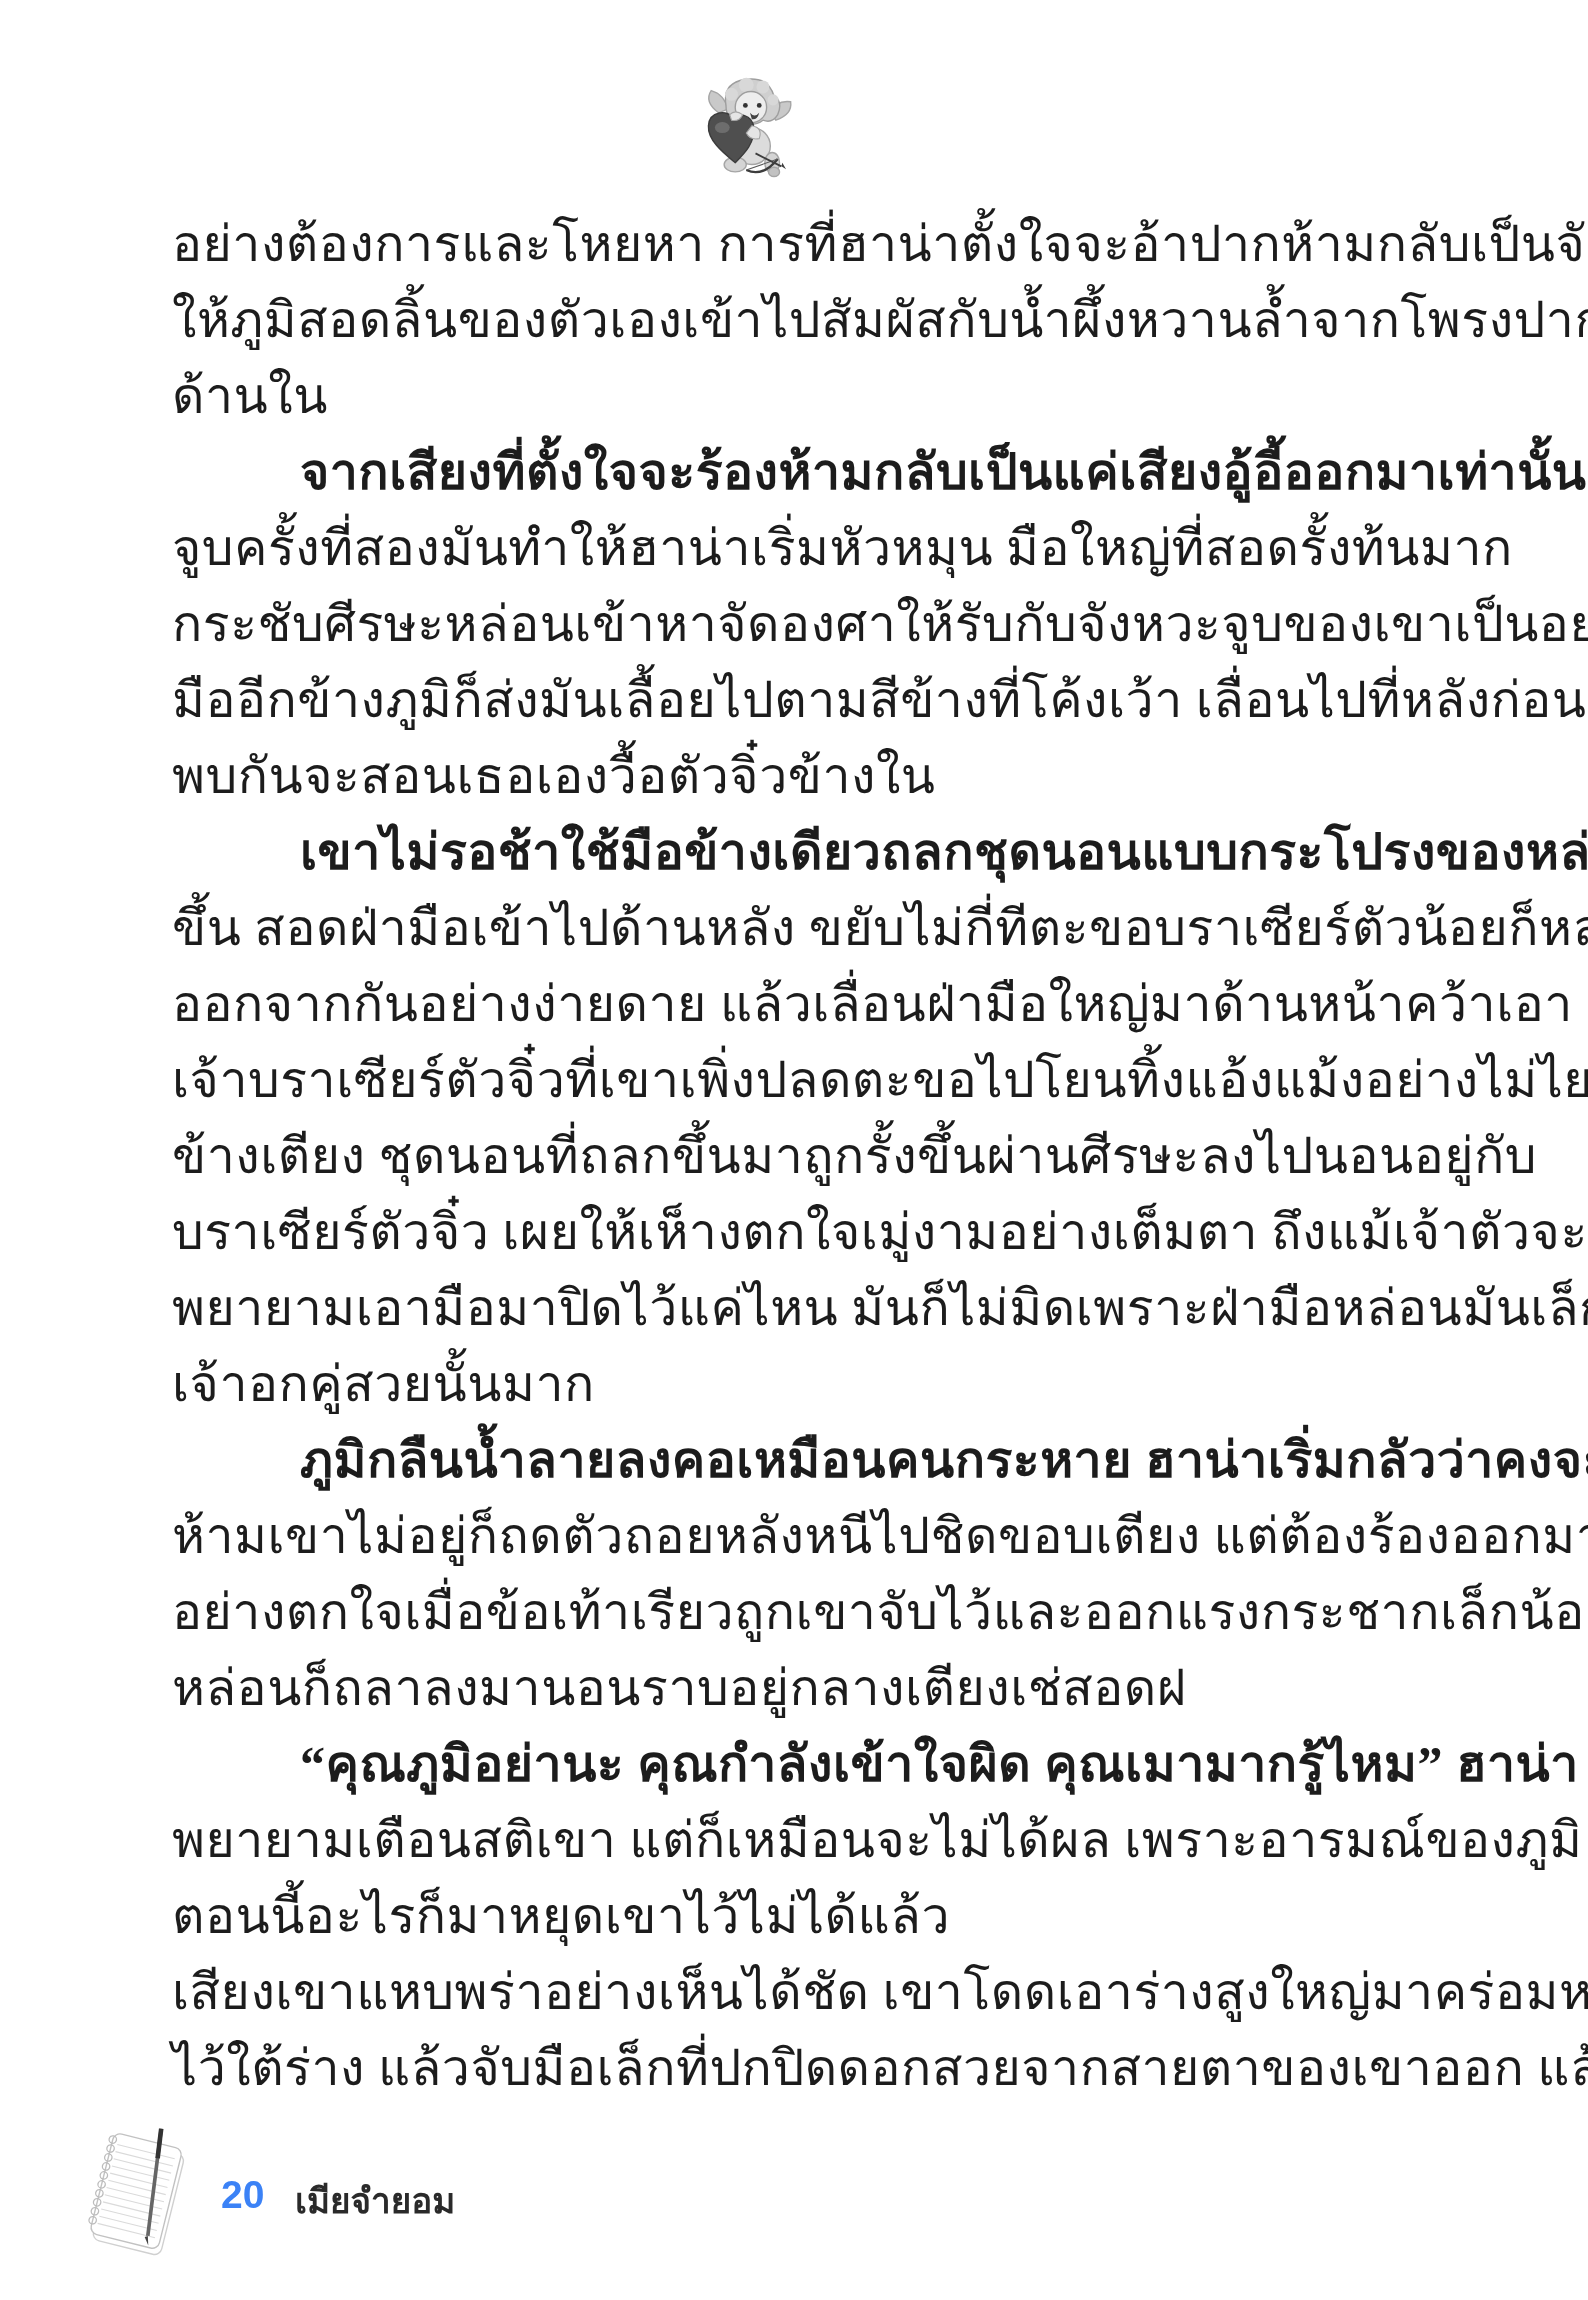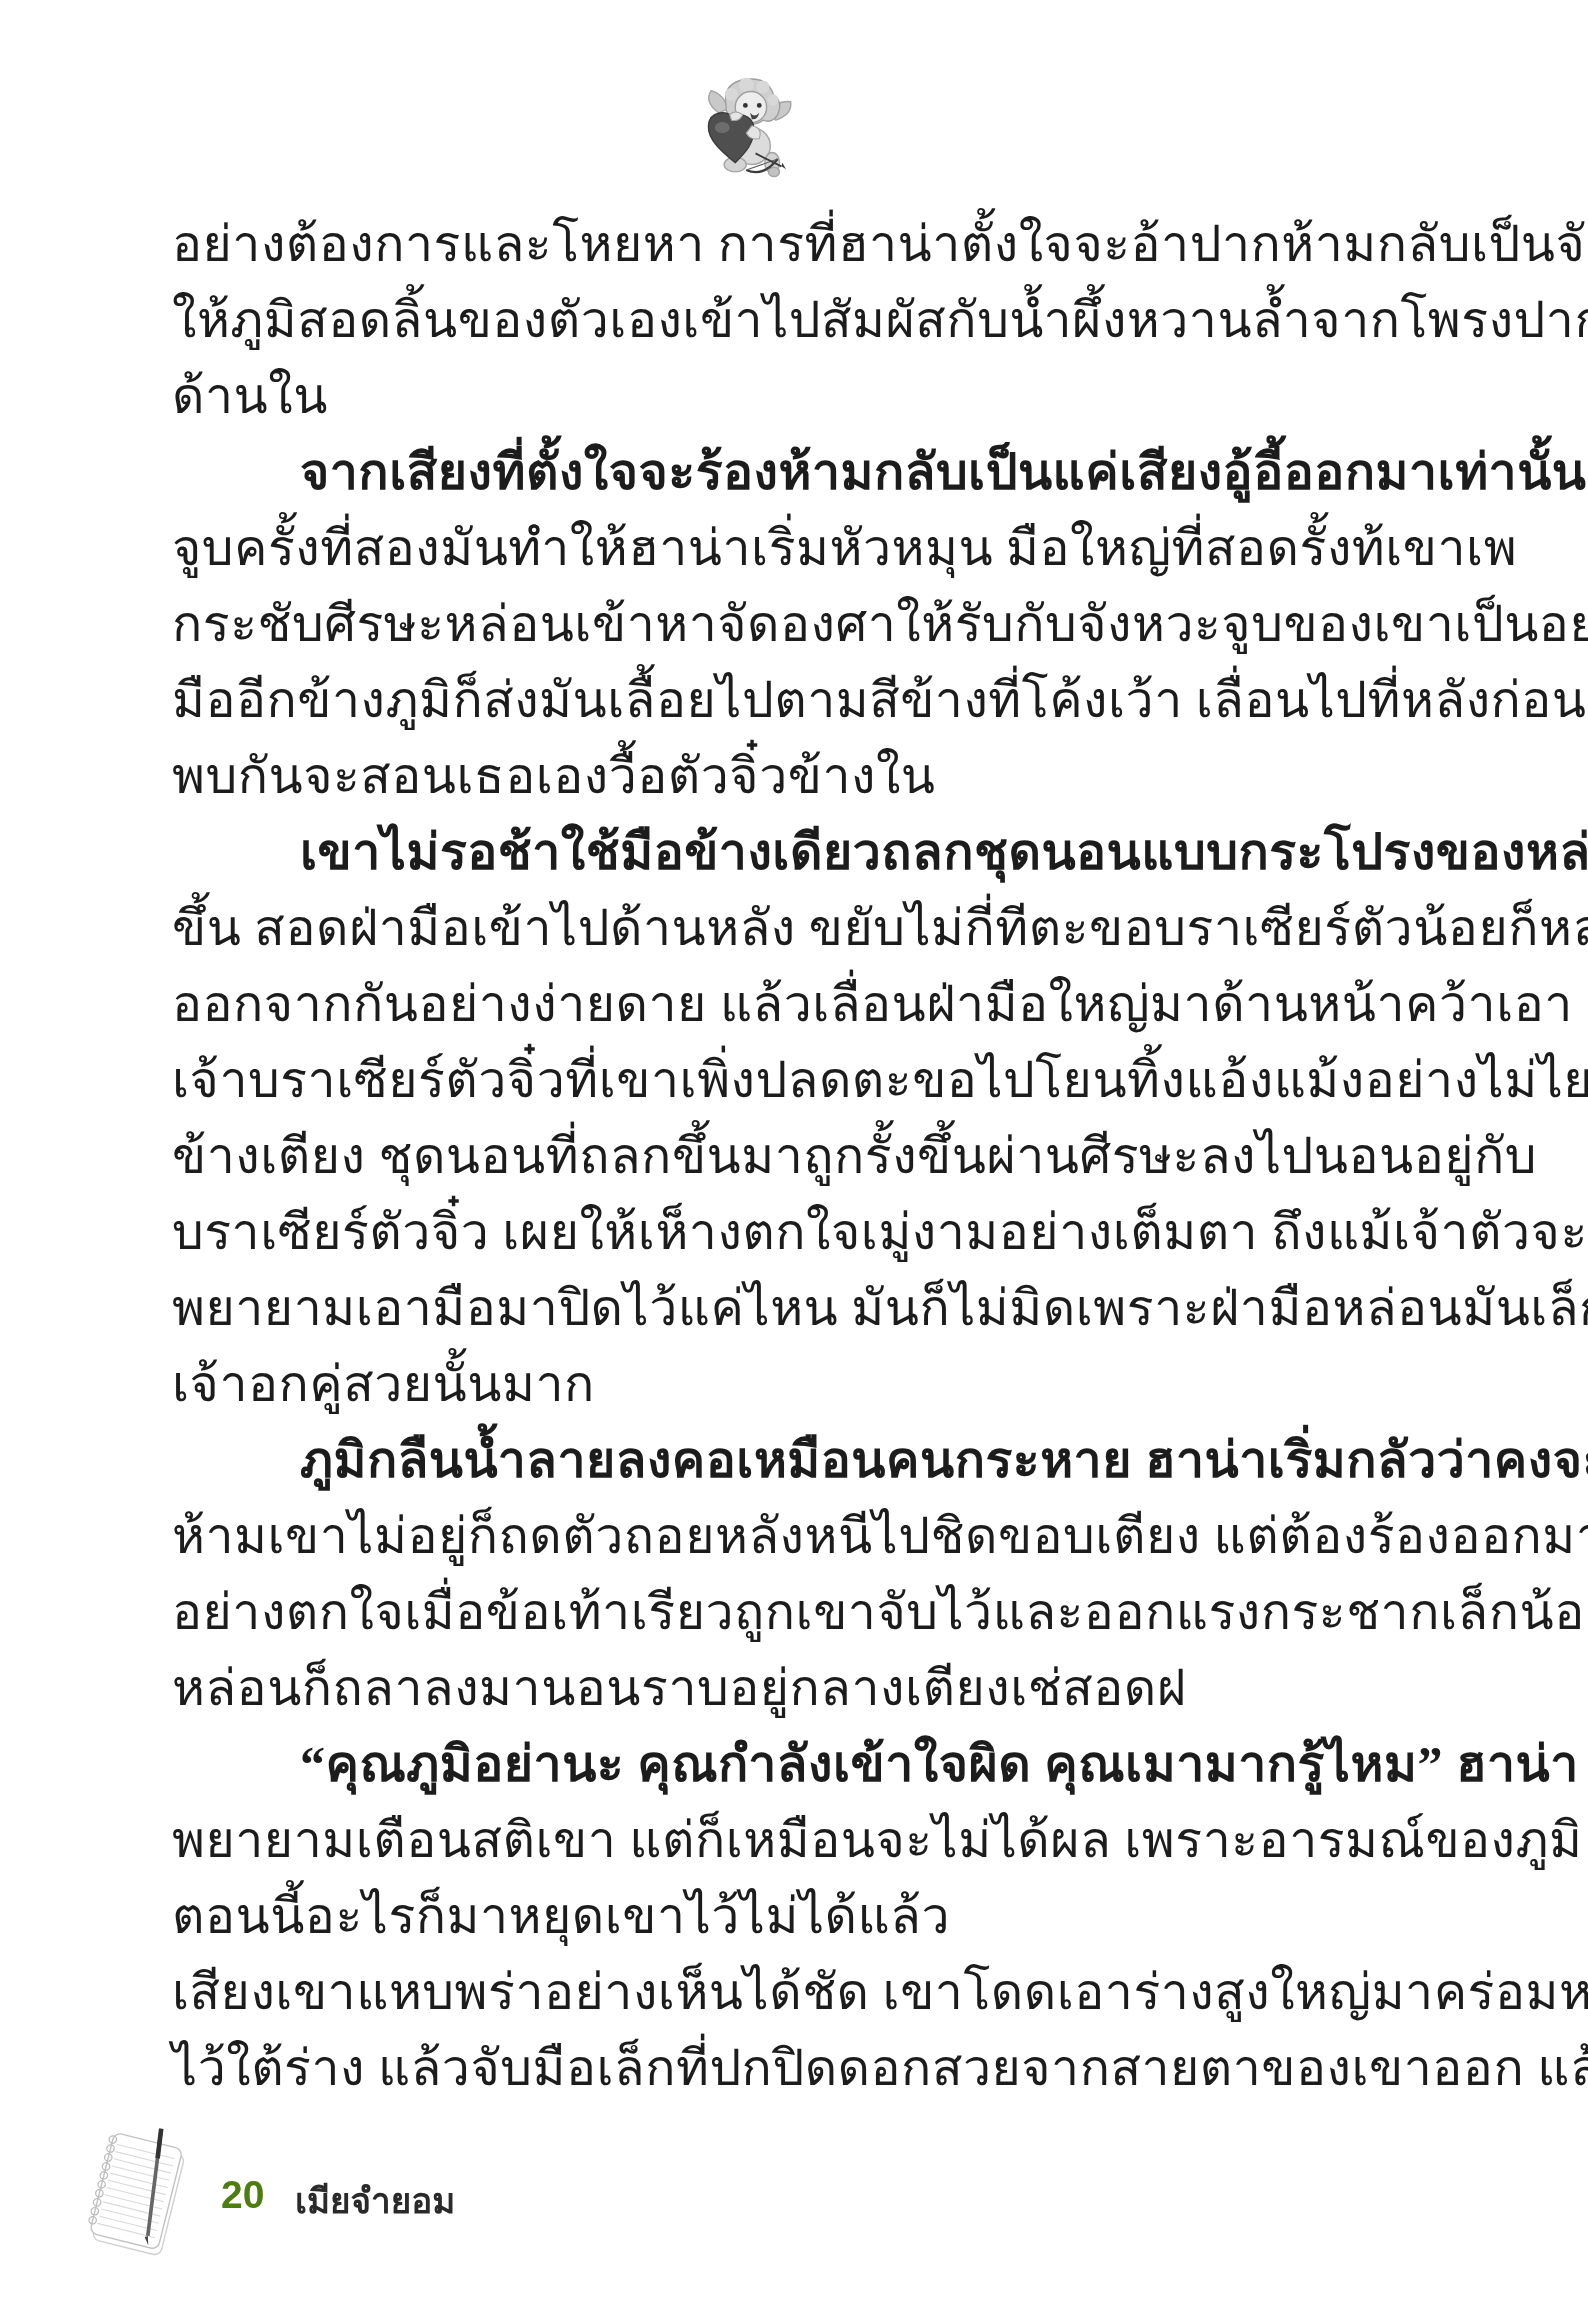--- a/index.html
+++ b/index.html
@@ -35,21 +35,21 @@
     position:absolute;
     left:72px; top:7.4px;
     width:122px; height:148px;
   }
   .page-num {
     position:absolute;
     left:221px; top:58px;
     font-family:"Liberation Sans", sans-serif;
     font-size:39px;
     font-weight:600;
-    color:#4d7c0f;
+    color:#3b82f6;
   }
   .book-title {
     position:absolute;
     left:295px; top:58px;
     font-family:"Liberation Sans", sans-serif;
     font-size:35px;
     font-weight:600;
     color:#2a2a2a;
   }
 </style>
@@ -91,21 +91,21 @@
       <line x1="62" y1="86" x2="90" y2="100" stroke="#3c3c3c" stroke-width="2"></line>
       <path d="M90 100 L95 103 L91 96 Z" fill="#3c3c3c"></path>
     </svg>
   </div>
 
   <div class="text-block">
       <div class="text-line">อย่างต้องการและโหยหา การที่ฮาน่าตั้งใจจะอ้าปากห้ามกลับเป็นจังหวะ</div>
       <div class="text-line">ให้ภูมิสอดลิ้นของตัวเองเข้าไปสัมผัสกับน้ำผึ้งหวานล้ำจากโพรงปาก</div>
       <div class="text-line">ด้านใน</div>
       <div class="text-line indented">จากเสียงที่ตั้งใจจะร้องห้ามกลับเป็นแค่เสียงอู้อี้ออกมาเท่านั้น</div>
-      <div class="text-line">จูบครั้งที่สองมันทำให้ฮาน่าเริ่มหัวหมุน มือใหญ่ที่สอดรั้งท้เขาเพ</div>
+      <div class="text-line">จูบครั้งที่สองมันทำให้ฮาน่าเริ่มหัวหมุน มือใหญ่ที่สอดรั้งท้นมาก</div>
       <div class="text-line">กระชับศีรษะหล่อนเข้าหาจัดองศาให้รับกับจังหวะจูบของเขาเป็นอย่างดี</div>
       <div class="text-line">มืออีกข้างภูมิก็ส่งมันเลื้อยไปตามสีข้างที่โค้งเว้า เลื่อนไปที่หลังก่อนจะ</div>
       <div class="text-line">พบกันจะสอนเธอเองวื้อตัวจิ๋วข้างใน</div>
       <div class="text-line indented">เขาไม่รอช้าใช้มือข้างเดียวถลกชุดนอนแบบกระโปรงของหล่อน</div>
       <div class="text-line">ขึ้น สอดฝ่ามือเข้าไปด้านหลัง ขยับไม่กี่ทีตะขอบราเซียร์ตัวน้อยก็หลุด</div>
       <div class="text-line">ออกจากกันอย่างง่ายดาย แล้วเลื่อนฝ่ามือใหญ่มาด้านหน้าคว้าเอา</div>
       <div class="text-line">เจ้าบราเซียร์ตัวจิ๋วที่เขาเพิ่งปลดตะขอไปโยนทิ้งแอ้งแม้งอย่างไม่ไยดีอยู่</div>
       <div class="text-line">ข้างเตียง ชุดนอนที่ถลกขึ้นมาถูกรั้งขึ้นผ่านศีรษะลงไปนอนอยู่กับ</div>
       <div class="text-line">บราเซียร์ตัวจิ๋ว เผยให้เห็างตกใจเมู่งามอย่างเต็มตา ถึงแม้เจ้าตัวจะ</div>
       <div class="text-line">พยายามเอามือมาปิดไว้แค่ไหน มันก็ไม่มิดเพราะฝ่ามือหล่อนมันเล็กกว่า</div>

